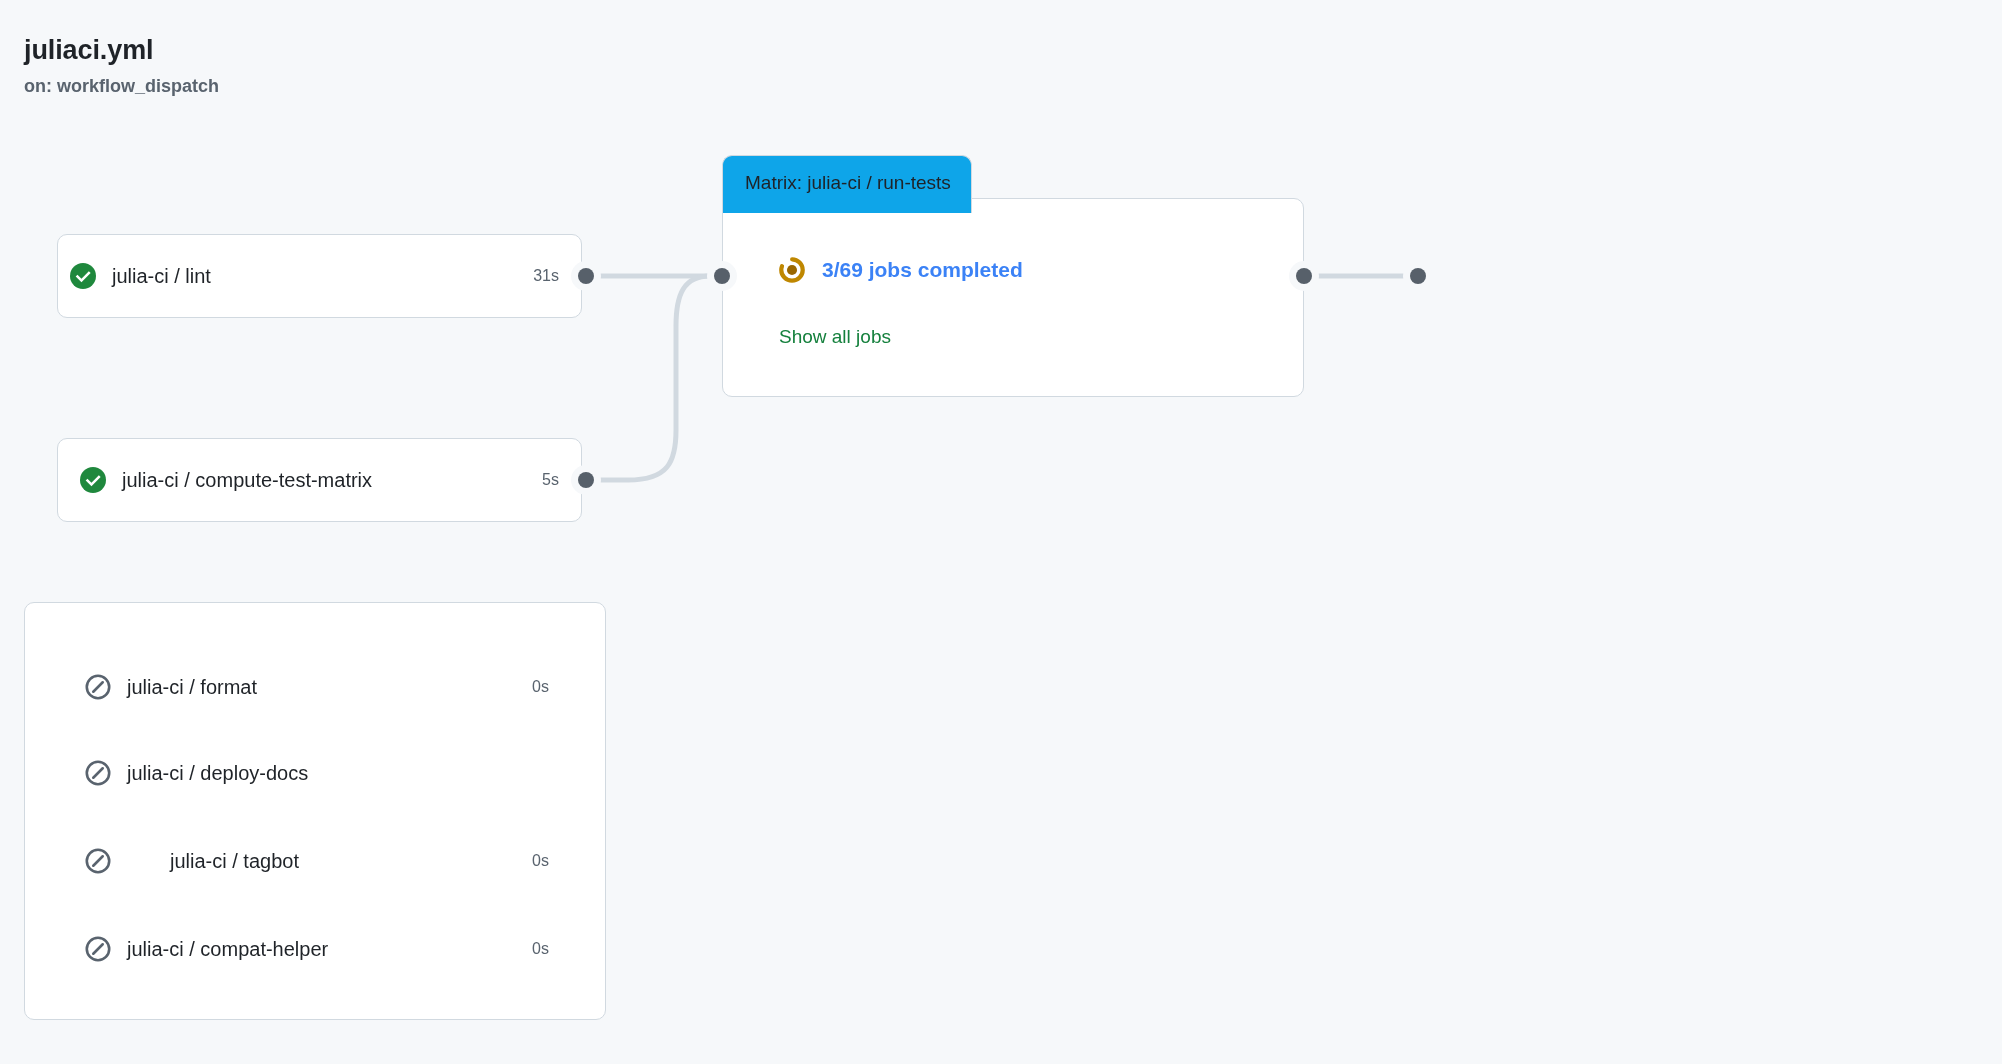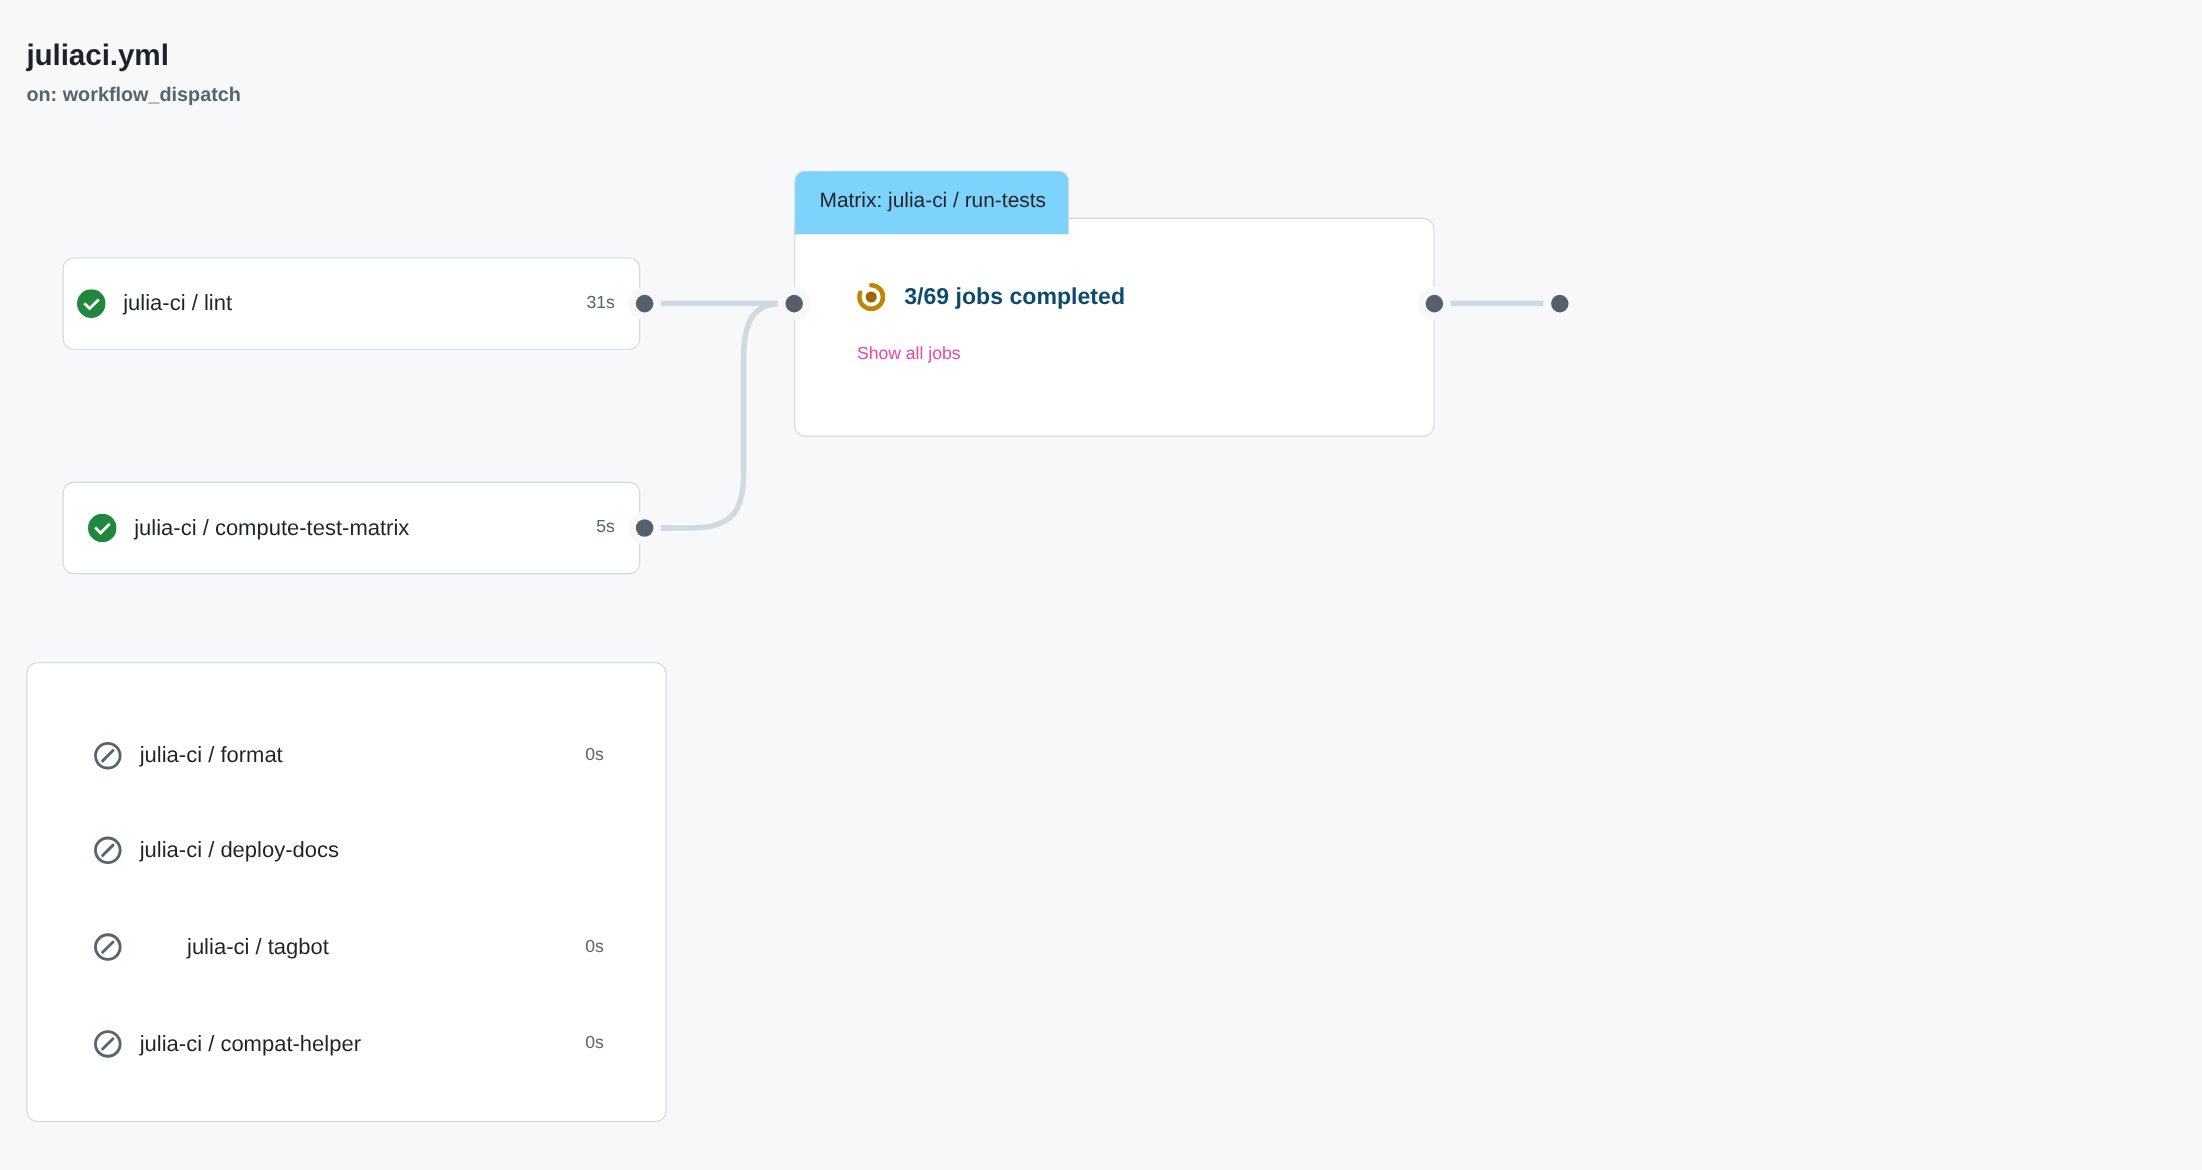--- a/index.html
+++ b/index.html
@@ -125,21 +125,21 @@
     background: #ffffff;
     border: 1px solid #d1d9e0;
     border-radius: 10px;
   }
   #matrix-tab {
     position: absolute;
     left: 722px;
     top: 155px;
     height: 58px;
     box-sizing: border-box;
-    background: #7dd3fc;
+    background: #0ea5e9;
     border: 1px solid #d1d9e0;
     border-bottom: none;
     border-radius: 10px 10px 0 0;
     display: flex;
     align-items: center;
     padding: 0 22px 4px 22px;
     z-index: 3;
   }
   #matrix-tab-label {
     font-size: 19px;
@@ -149,30 +149,30 @@
   #matrix-status-row {
     position: absolute;
     left: 56px;
     top: 58px;
     display: flex;
     align-items: center;
   }
   #matrix-status-text {
     font-size: 21px;
     font-weight: bold;
-    color: #0c4a6e;
+    color: #3b82f6;
     margin-left: 17px;
     white-space: nowrap;
   }
   #matrix-show-all-jobs {
     position: absolute;
     left: 56px;
-    top: 114px;
-    font-size: 16px;
-    color: #ec4899;
+    top: 127px;
+    font-size: 19px;
+    color: #15803d;
     cursor: pointer;
     white-space: nowrap;
   }
 
   
   #skipped-group {
     position: absolute;
     left: 24px;
     top: 602px;
     width: 582px;

